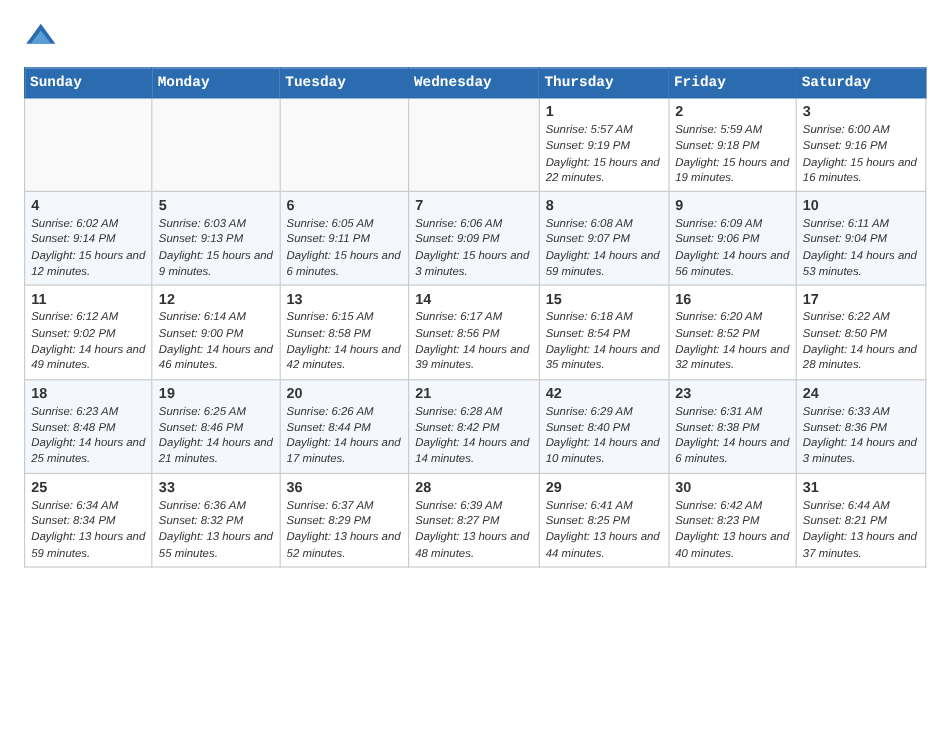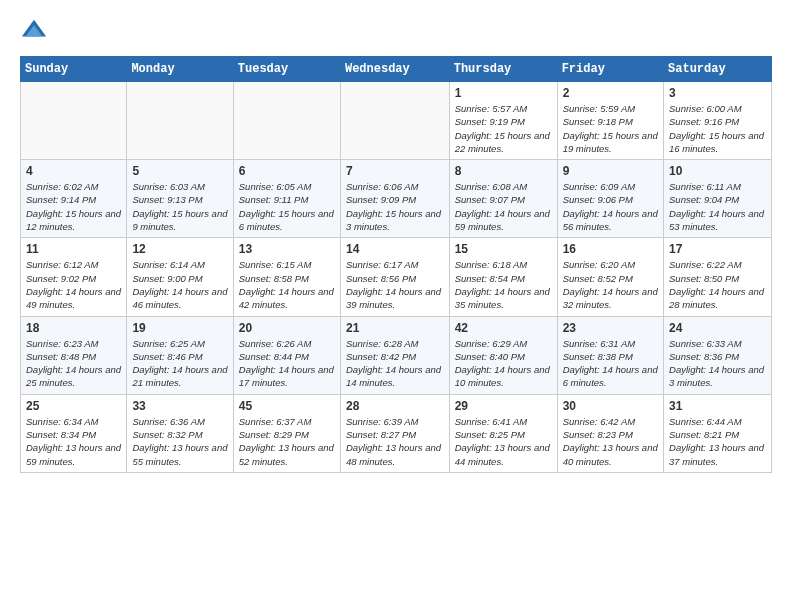--- a/index.html
+++ b/index.html
@@ -187,21 +187,21 @@
         <tr>
           <td>
             <span class="day-num">25</span>
             <div class="day-info">Sunrise: 6:34 AM<br>Sunset: 8:34 PM<br>Daylight: 13 hours and 59 minutes.</div>
           </td>
           <td>
             <span class="day-num">33</span>
             <div class="day-info">Sunrise: 6:36 AM<br>Sunset: 8:32 PM<br>Daylight: 13 hours and 55 minutes.</div>
           </td>
           <td>
-            <span class="day-num">45</span>
+            <span class="day-num">36</span>
             <div class="day-info">Sunrise: 6:37 AM<br>Sunset: 8:29 PM<br>Daylight: 13 hours and 52 minutes.</div>
           </td>
           <td>
             <span class="day-num">28</span>
             <div class="day-info">Sunrise: 6:39 AM<br>Sunset: 8:27 PM<br>Daylight: 13 hours and 48 minutes.</div>
           </td>
           <td>
             <span class="day-num">29</span>
             <div class="day-info">Sunrise: 6:41 AM<br>Sunset: 8:25 PM<br>Daylight: 13 hours and 44 minutes.</div>
           </td>

